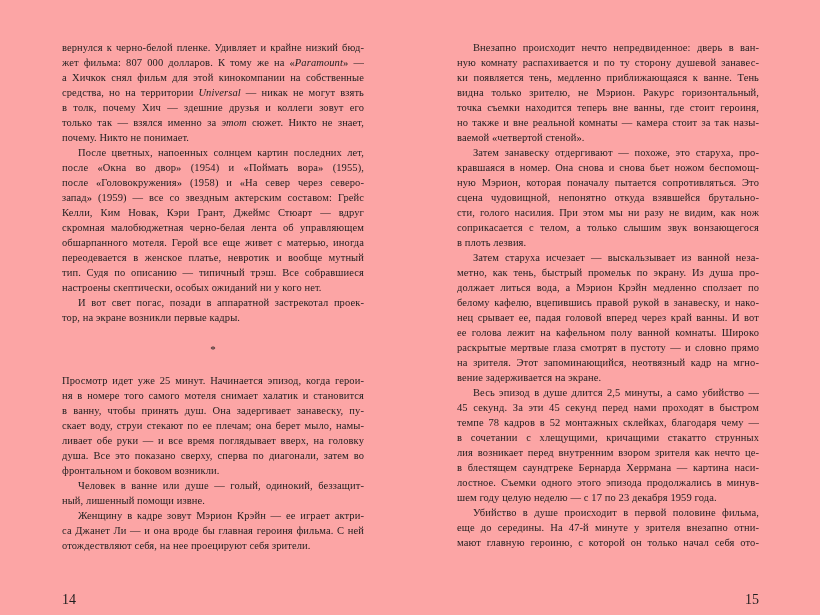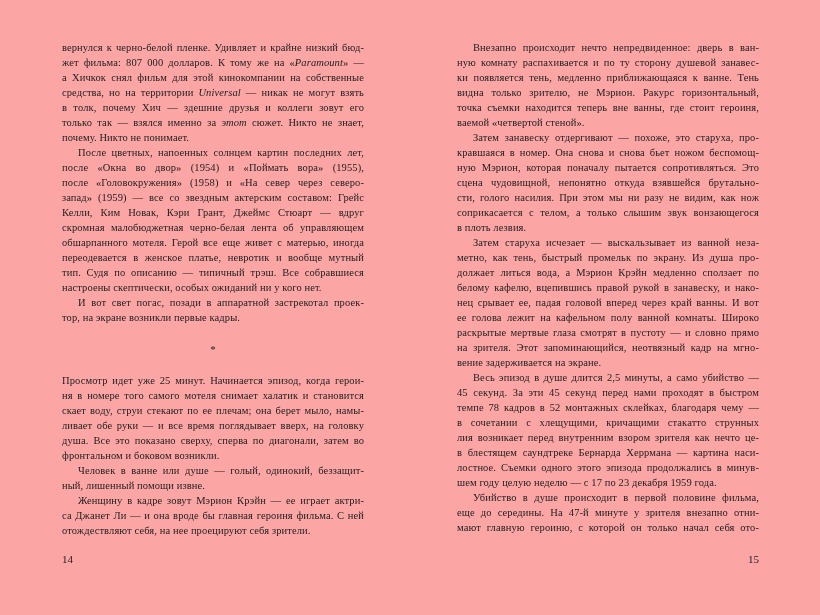--- a/index.html
+++ b/index.html
@@ -37,22 +37,22 @@
   .line.indent { text-indent: 16px; }
   .line i { font-style: italic; margin-top: 14px; }
   .separator {
     height: 48px;
     line-height: 48px;
     text-align: center;
     font-size: 11px;
   }
   .page-number {
     position: absolute;
-    top: 552px;
-    font-size: 11px;
+    top: 592px;
+    font-size: 14px;
     line-height: 15px;
   }
   .page-number-left  { left: 62px; }
   .page-number-right { left: 457px; width: 302px; text-align: right; font-family: Liberation Serif, serif; }
 </style>
 </head>
 <body>
 
 <div class="spread">
   <div class="page page-left" id="left-page">
@@ -78,20 +78,21 @@
         <div class="line last">настроены скептически, особых ожиданий ни у кого нет.</div>
       </div>
       <div class="paragraph">
         <div class="line indent">И вот свет погас, позади в аппаратной застрекотал проек-</div>
         <div class="line last">тор, на экране возникли первые кадры.</div>
       </div>
       <div class="separator">*</div>
       <div class="paragraph">
         <div class="line">Просмотр идет уже 25 минут. Начинается эпизод, когда герои-</div>
         <div class="line">ня в номере того самого мотеля снимает халатик и становится</div>
+        <div class="line">в ванну, чтобы принять душ. Она задергивает занавеску, пу-</div>
         <div class="line">скает воду, струи стекают по ее плечам; она берет мыло, намы-</div>
         <div class="line">ливает обе руки — и все время поглядывает вверх, на головку</div>
         <div class="line">душа. Все это показано сверху, сперва по диагонали, затем во</div>
         <div class="line last">фронтальном и боковом возникли.</div>
       </div>
       <div class="paragraph">
         <div class="line indent">Человек в ванне или душе — голый, одинокий, беззащит-</div>
         <div class="line last">ный, лишенный помощи извне.</div>
       </div>
       <div class="paragraph">
@@ -100,20 +101,21 @@
         <div class="line last">отождествляют себя, на нее проецируют себя зрители.</div>
       </div>
     </div>
   <div class="page page-right" id="right-page">
       <div class="paragraph">
         <div class="line indent">Внезапно происходит нечто непредвиденное: дверь в ван-</div>
         <div class="line">ную комнату распахивается и по ту сторону душевой занавес-</div>
         <div class="line">ки появляется тень, медленно приближающаяся к ванне. Тень</div>
         <div class="line">видна только зрителю, не Мэрион. Ракурс горизонтальный,</div>
         <div class="line">точка съемки находится теперь вне ванны, где стоит героиня,</div>
+        <div class="line">но также и вне реальной комнаты — камера стоит за так назы-</div>
         <div class="line last">ваемой «четвертой стеной».</div>
       </div>
       <div class="paragraph">
         <div class="line indent">Затем занавеску отдергивают — похоже, это старуха, про-</div>
         <div class="line">кравшаяся в номер. Она снова и снова бьет ножом беспомощ-</div>
         <div class="line">ную Мэрион, которая поначалу пытается сопротивляться. Это</div>
         <div class="line">сцена чудовищной, непонятно откуда взявшейся брутально-</div>
         <div class="line">сти, голого насилия. При этом мы ни разу не видим, как нож</div>
         <div class="line">соприкасается с телом, а только слышим звук вонзающегося</div>
         <div class="line last">в плоть лезвия.</div>

